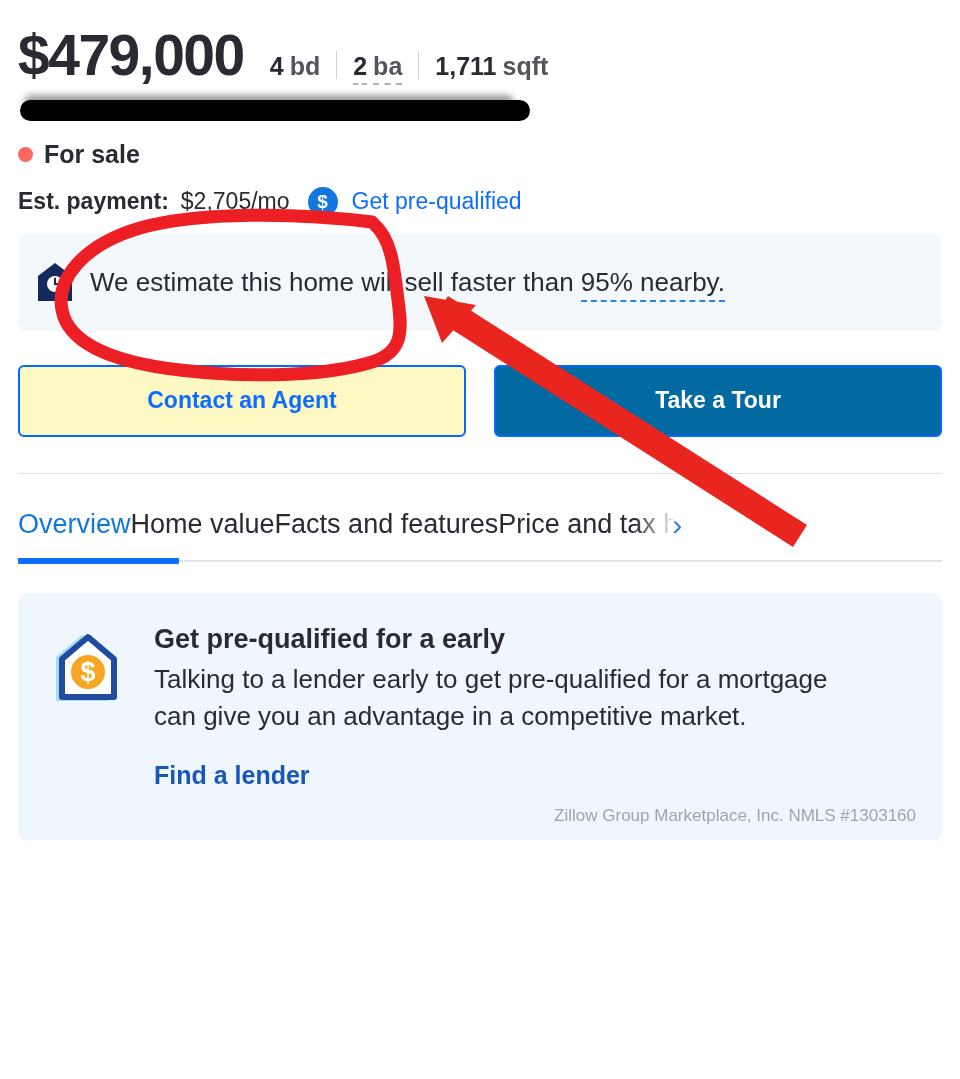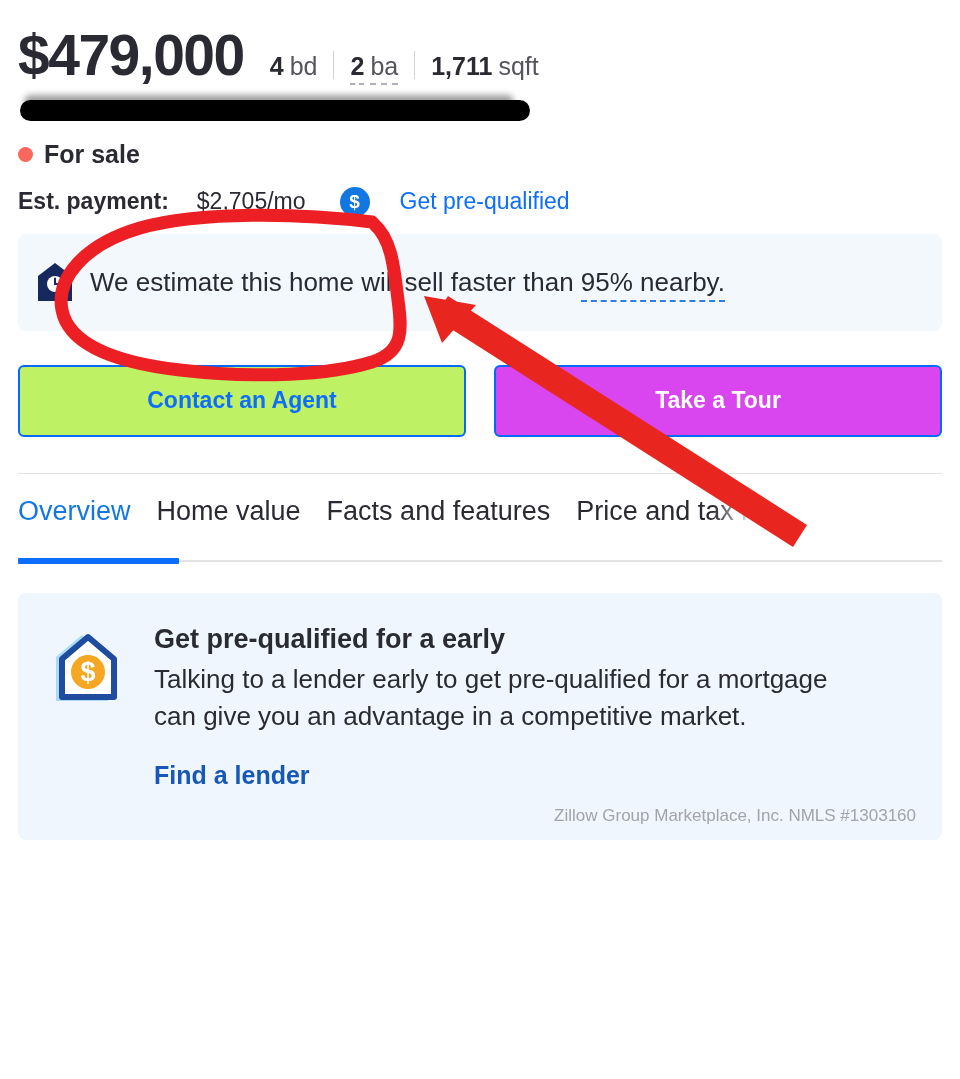--- a/index.html
+++ b/index.html
@@ -47,21 +47,21 @@
   .fact {
     display: inline-flex;
     align-items: baseline;
     gap: 6px;
   }
   .fact b {
     font-weight: 700;
   }
   .fact span.unit {
     color: #54545c;
-    font-weight: 400;
+    font-weight: 700;
   }
   .fact.tip span.unit,
   .fact.tip b {
     border-bottom: 2px dashed #b0b0b8;
     padding-bottom: 2px;
   }
   .fact-sep {
     display: inline-block;
     width: 1px;
     height: 28px;
@@ -129,21 +129,21 @@
     font-size: 25px;
     font-weight: 700;
     color: #2a2a33;
   }
 
   
   .payment-row {
     display: flex;
     align-items: center;
     margin-top: 18px;
-    gap: 16px;
+    gap: 0;
     font-size: 23px;
   }
   .payment-label {
     font-weight: 700;
     color: #2a2a33;
   }
   .payment-value {
     color: #2a2a33;
     margin-left: 12px;
   }
@@ -210,42 +210,42 @@
     display: flex;
     align-items: center;
     justify-content: center;
     font-size: 23px;
     font-weight: 700;
     cursor: pointer;
     box-sizing: border-box;
   }
   .btn-outline {
     border: 2px solid #0069ff;
-    background: #bef264;
+    background: #fef9c3;
     color: #0d6efd;
   }
   .btn-filled {
     border: 2px solid #0069ff;
-    background: #d946ef;
+    background: #0369a1;
     color: #ffffff;
   }
 
   
   .divider {
     height: 1px;
     background: #e3e3e6;
     margin-top: 36px;
   }
   .tabs-wrap {
     position: relative;
     margin-top: 8px;
   }
   .tabs {
     display: flex;
-    gap: 26px;
+    align-items: flex-end;
     font-size: 27px;
     height: 66px;
     padding-top: 14px;
     box-sizing: border-box;
     white-space: nowrap;
     overflow: hidden;
   }
   .tab {
     color: #2a2a33;
     cursor: pointer;

